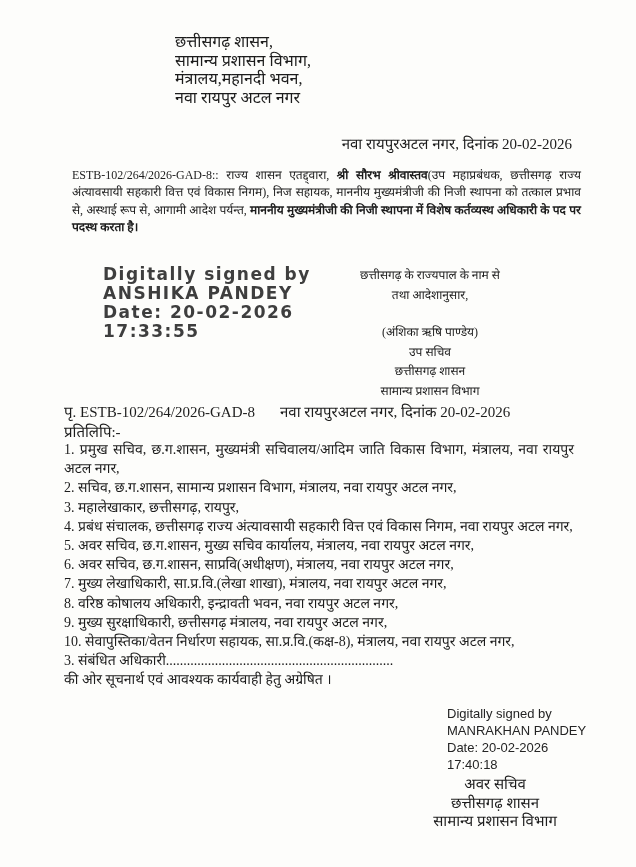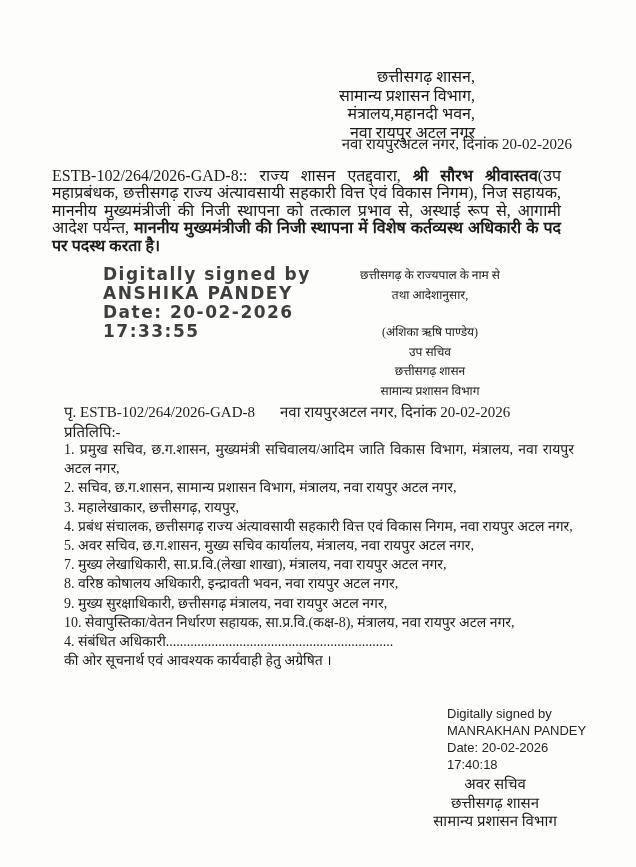--- a/index.html
+++ b/index.html
@@ -9,33 +9,33 @@
     margin:0 auto;
     background:#fdfdfb;
     font-family:"Liberation Serif","DejaVu Serif",serif;
     color:#1c1c1c;
     overflow:hidden;
   }
   .bold { font-weight:bold; }
 
   .letterhead {
     position:absolute; top:33px; left:175px; width:300px;
-    text-align:right; font-size:16px; line-height:18.5px;margin-top:35px;
+    text-align:left; font-size:16px; line-height:18.5px;
   }
   .order-title { font-style:italic; }
 
   .dateline {
     position:absolute; top:133px; left:280px; width:292px;
     text-align:right; font-size:15px;
   }
 
   .order-para {
-    position:absolute; top:167px; left:52px; width:509px;
+    position:absolute; top:167px; left:72px; width:509px;
     margin:0; text-align:justify;
-    font-size:16px; line-height:17.4px;
+    font-size:12px; line-height:17.4px;
   }
 
   .sig-top {
     position:absolute; top:265px; left:103px;
     font-family:"DejaVu Sans","Liberation Sans",sans-serif;
     font-weight:bold; letter-spacing:1.5px;
     font-size:17px; line-height:19px; color:#3e3e3e;
   }
 
   .authority {
@@ -104,25 +104,26 @@
   </div>
 
   <div class="copy-label">प्रतिलिपि:-</div>
 
   <div class="copy-list">
     <div class="copy-item">1. प्रमुख सचिव, छ.ग.शासन, मुख्यमंत्री सचिवालय/आदिम जाति विकास विभाग, मंत्रालय, नवा रायपुर अटल नगर,</div>
     <div class="copy-item">2. सचिव, छ.ग.शासन, सामान्य प्रशासन विभाग, मंत्रालय, नवा रायपुर अटल नगर,</div>
     <div class="copy-item">3. महालेखाकार, छत्तीसगढ़, रायपुर,</div>
     <div class="copy-item">4. प्रबंध संचालक, छत्तीसगढ़ राज्य अंत्यावसायी सहकारी वित्त एवं विकास निगम, नवा रायपुर अटल नगर,</div>
     <div class="copy-item">5. अवर सचिव, छ.ग.शासन, मुख्य सचिव कार्यालय, मंत्रालय, नवा रायपुर अटल नगर,</div>
+    <div class="copy-item">6. अवर सचिव, छ.ग.शासन, साप्रवि(अधीक्षण), मंत्रालय, नवा रायपुर अटल नगर,</div>
     <div class="copy-item">7. मुख्य लेखाधिकारी, सा.प्र.वि.(लेखा शाखा), मंत्रालय, नवा रायपुर अटल नगर,</div>
     <div class="copy-item">8. वरिष्ठ कोषालय अधिकारी, इन्द्रावती भवन, नवा रायपुर अटल नगर,</div>
     <div class="copy-item">9. मुख्य सुरक्षाधिकारी, छत्तीसगढ़ मंत्रालय, नवा रायपुर अटल नगर,</div>
     <div class="copy-item">10. सेवापुस्तिका/वेतन निर्धारण सहायक, सा.प्र.वि.(कक्ष-8), मंत्रालय, नवा रायपुर अटल नगर,</div>
-    <div class="copy-item forward">4. संबंधित अधिकारी.................................................................</div>
+    <div class="copy-item forward">3. संबंधित अधिकारी.................................................................</div>
     <div class="copy-item forward">की ओर सूचनार्थ एवं आवश्यक कार्यवाही हेतु अग्रेषित ।</div>
   </div>
 
   <div class="sig-bottom-en">
     <div>Digitally signed by</div>
     <div>MANRAKHAN PANDEY</div>
     <div>Date: 20-02-2026</div>
     <div>17:40:18</div>
   </div>
 

